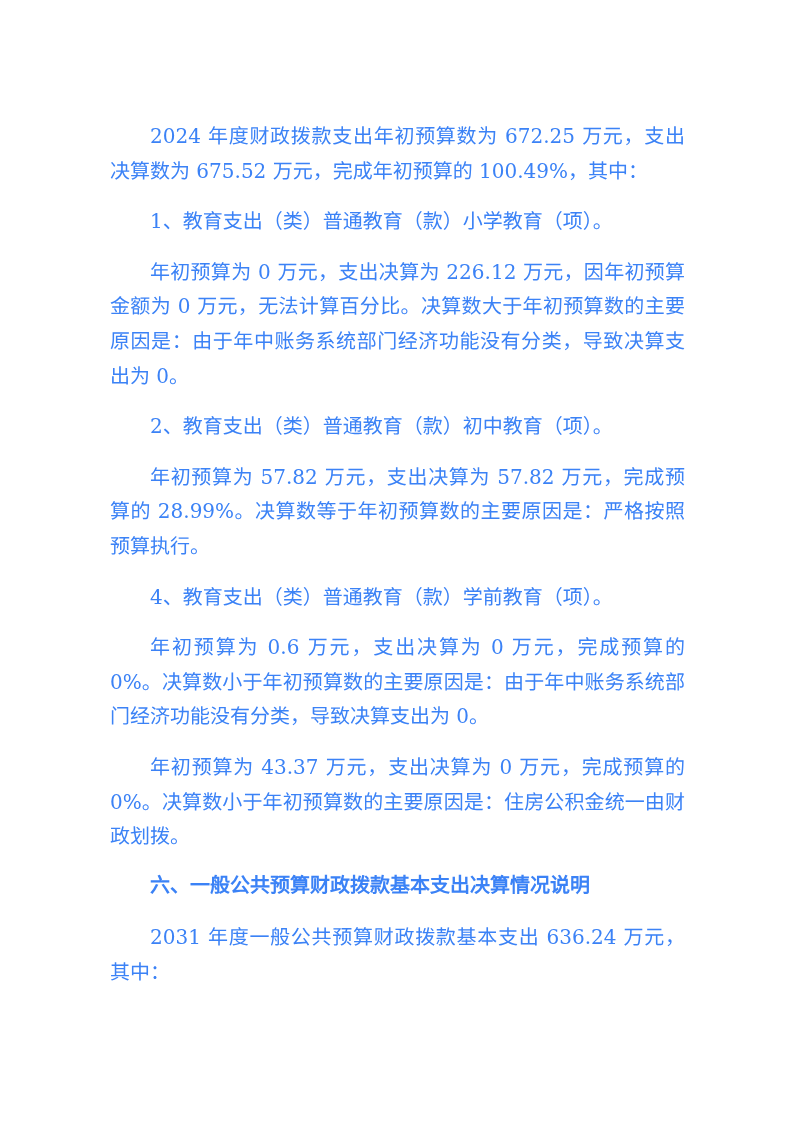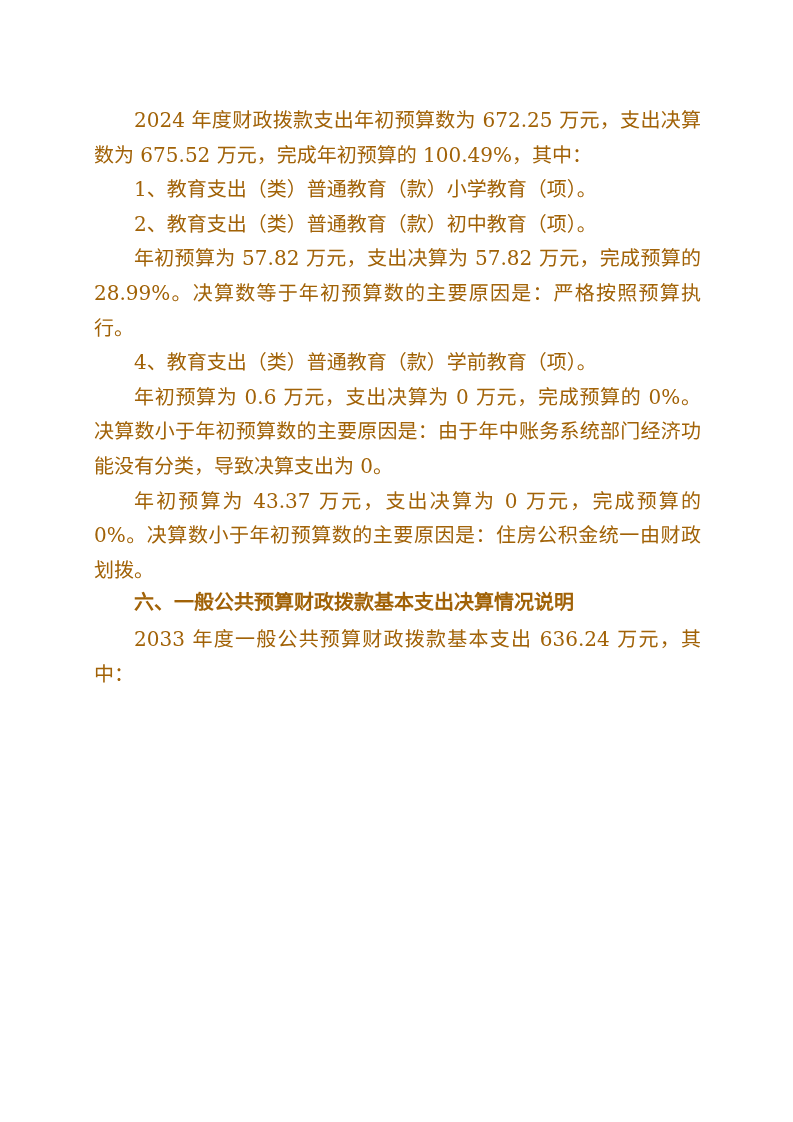--- a/index.html
+++ b/index.html
@@ -13,43 +13,44 @@
     overflow: hidden;
   }
   .page {
     box-sizing: border-box;
     width: 793px;
     height: 1122px;
     background: #ffffff;
     padding: 103px 92px 0 94px;
   }
   .doc-body p {
-    margin: 0;
+    margin: 16px;
     padding: 0;
     font-family: "DejaVu Serif", "Liberation Serif", serif;
     font-size: 20px;
     line-height: 34.6px;
-    color: #a16207;
+    color: #3b82f6;
     text-align: justify;
     text-indent: 2em;
     word-break: break-all;
   }
   .doc-body p.heading {
     font-family: Liberation Mono, monospace;
     font-weight: bold;
   }
 </style>
 </head>
 <body>
 
 <div class="page">
   <div class="doc-body">
     <p>2024 年度财政拨款支出年初预算数为 672.25 万元，支出决算数为 675.52 万元，完成年初预算的 100.49%，其中：</p>
     <p>1、教育支出（类）普通教育（款）小学教育（项）。</p>
+    <p>年初预算为 0 万元，支出决算为 226.12 万元，因年初预算金额为 0 万元，无法计算百分比。决算数大于年初预算数的主要原因是：由于年中账务系统部门经济功能没有分类，导致决算支出为 0。</p>
     <p>2、教育支出（类）普通教育（款）初中教育（项）。</p>
     <p>年初预算为 57.82 万元，支出决算为 57.82 万元，完成预算的 28.99%。决算数等于年初预算数的主要原因是：严格按照预算执行。</p>
     <p>4、教育支出（类）普通教育（款）学前教育（项）。</p>
     <p>年初预算为 0.6 万元，支出决算为 0 万元，完成预算的 0%。决算数小于年初预算数的主要原因是：由于年中账务系统部门经济功能没有分类，导致决算支出为 0。</p>
     <p>年初预算为 43.37 万元，支出决算为 0 万元，完成预算的 0%。决算数小于年初预算数的主要原因是：住房公积金统一由财政划拨。</p>
     <p class="heading">六、一般公共预算财政拨款基本支出决算情况说明</p>
-    <p>2033 年度一般公共预算财政拨款基本支出 636.24 万元，其中：</p>
+    <p>2031 年度一般公共预算财政拨款基本支出 636.24 万元，其中：</p>
   </div>
 </div>
 
 </body></html>

